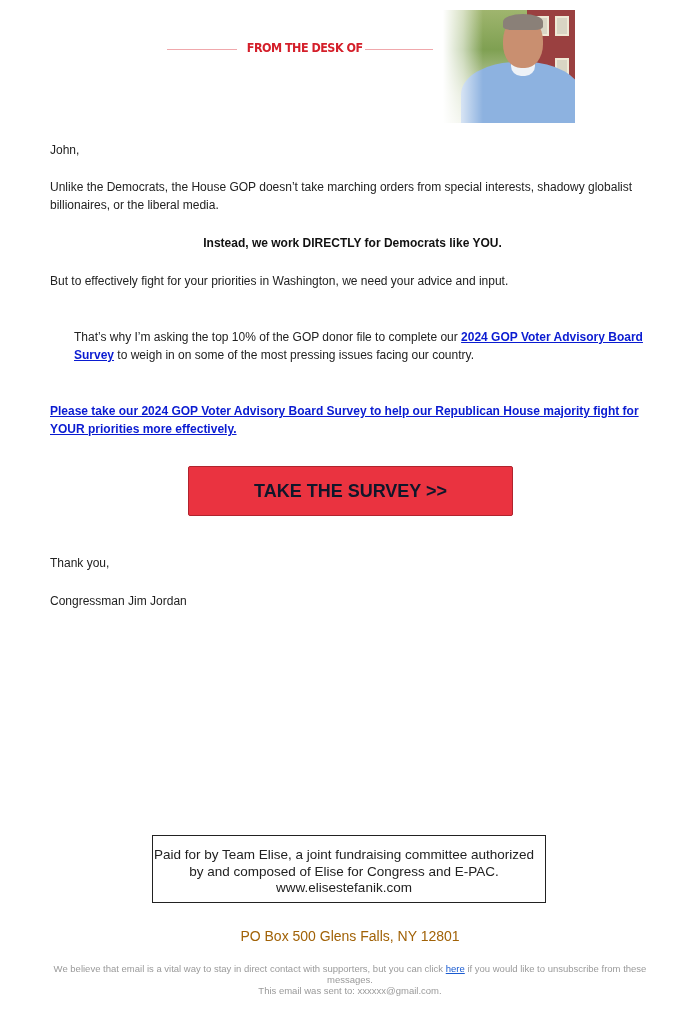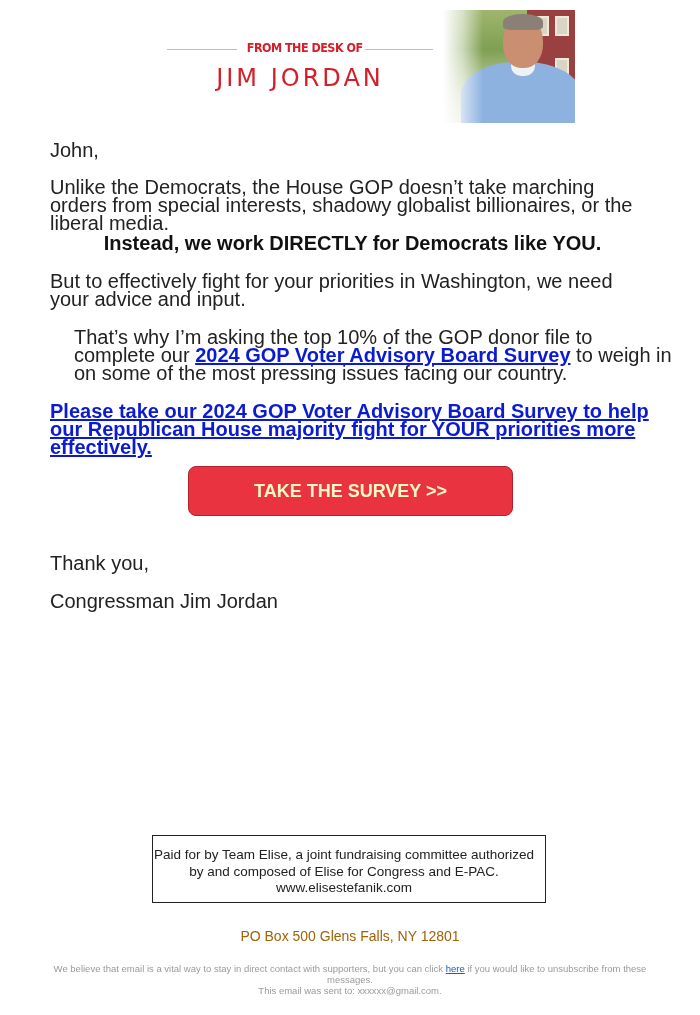--- a/index.html
+++ b/index.html
@@ -27,49 +27,48 @@
       background: linear-gradient(180deg, #9fb56e 0%, #7fa052 35%, #c7d3b0 75%, #e2e8d5 100%);
     }
     .photo .bldg { position: absolute; right: 0; top: 0; width: 48px; height: 80px; background: #9a4040; }
     .photo .win { position: absolute; width: 10px; height: 16px; background: #d9d5c4; border: 2px solid #efe9d6; }
     .photo .head { position: absolute; left: 60px; top: 6px; width: 40px; height: 52px; border-radius: 48% 48% 45% 45%; background: #c98f70; }
     .photo .hair { position: absolute; left: 60px; top: 4px; width: 40px; height: 16px; border-radius: 50% 50% 20% 20%; background: #8a8078; }
     .photo .shirt { position: absolute; left: 18px; top: 52px; width: 120px; height: 70px; border-radius: 46% 46% 0 0; background: #8db2e0; }
     .photo .collar { position: absolute; left: 68px; top: 52px; width: 24px; height: 14px; background: #eef2f7; border-radius: 0 0 10px 10px; }
     .photo .fade { position: absolute; left: 0; top: 0; width: 40px; height: 113px; background: linear-gradient(90deg, #ffffff 0%, rgba(255,255,255,0.6) 50%, rgba(255,255,255,0) 100%); }
 
-    .body-text { position: absolute; left: 50px; width: 605px; font-size: 20px; line-height: 18px; color: #222222; }
+    .body-text { position: absolute; left: 50px; width: 605px; font-size: 12px; line-height: 18px; color: #222222; }
     .center { text-align: center; }
     .bold { font-weight: bold; color: #111111; }
     a.lnk { color: #0a1bd1; font-weight: bold; text-decoration: underline; }
 
     .cta {
       position: absolute; left: 188px; top: 466px; width: 323px; height: 48px;
-      background: #ea3340; border: 1px solid #b0232d; border-radius: 8px;
-      color: #fef9c3; font-weight: bold; font-size: 18px; text-align: center; line-height: 48px;
+      background: #ea3340; border: 1px solid #b0232d; border-radius: 2px;
+      color: #0f172a; font-weight: bold; font-size: 18px; text-align: center; line-height: 48px;
       cursor: pointer;
     }
 
     .disclaimer {
       position: absolute; left: 152px; top: 835px; width: 394px; height: 68px;
       border: 1px solid #222222; box-sizing: border-box; text-align: center;
       font-size: 13.5px; line-height: 16.5px; color: #222222; padding: 11px 10px 0 0;
     }
     .address { position: absolute; left: 0; width: 700px; top: 928px; text-align: center; font-size: 14px; color: #a16207; }
     .fine { position: absolute; left: 45px; width: 610px; top: 963px; text-align: center; font-size: 9.5px; line-height: 11px; color: #9a9a9a; }
     .fine a { color: #1a5bd1; text-decoration: underline; }
   </style>
 </head>
 <body>
 
 <div class="header">
   <div class="hdr-line left"></div>
   <div class="from-desk">FROM THE DESK OF</div>
   <div class="hdr-line right"></div>
-  <div class="name">JIM JORDAN</div>
   <div class="photo" title="Jim Jordan portrait">
     <div class="bldg"></div>
     <div class="win" style="right:26px; top:6px;"></div>
     <div class="win" style="right:6px; top:6px;"></div>
     <div class="win" style="right:6px; top:48px;"></div>
     <div class="shirt"></div>
     <div class="collar"></div>
     <div class="head"></div>
     <div class="hair"></div>
     <div class="fade"></div>

